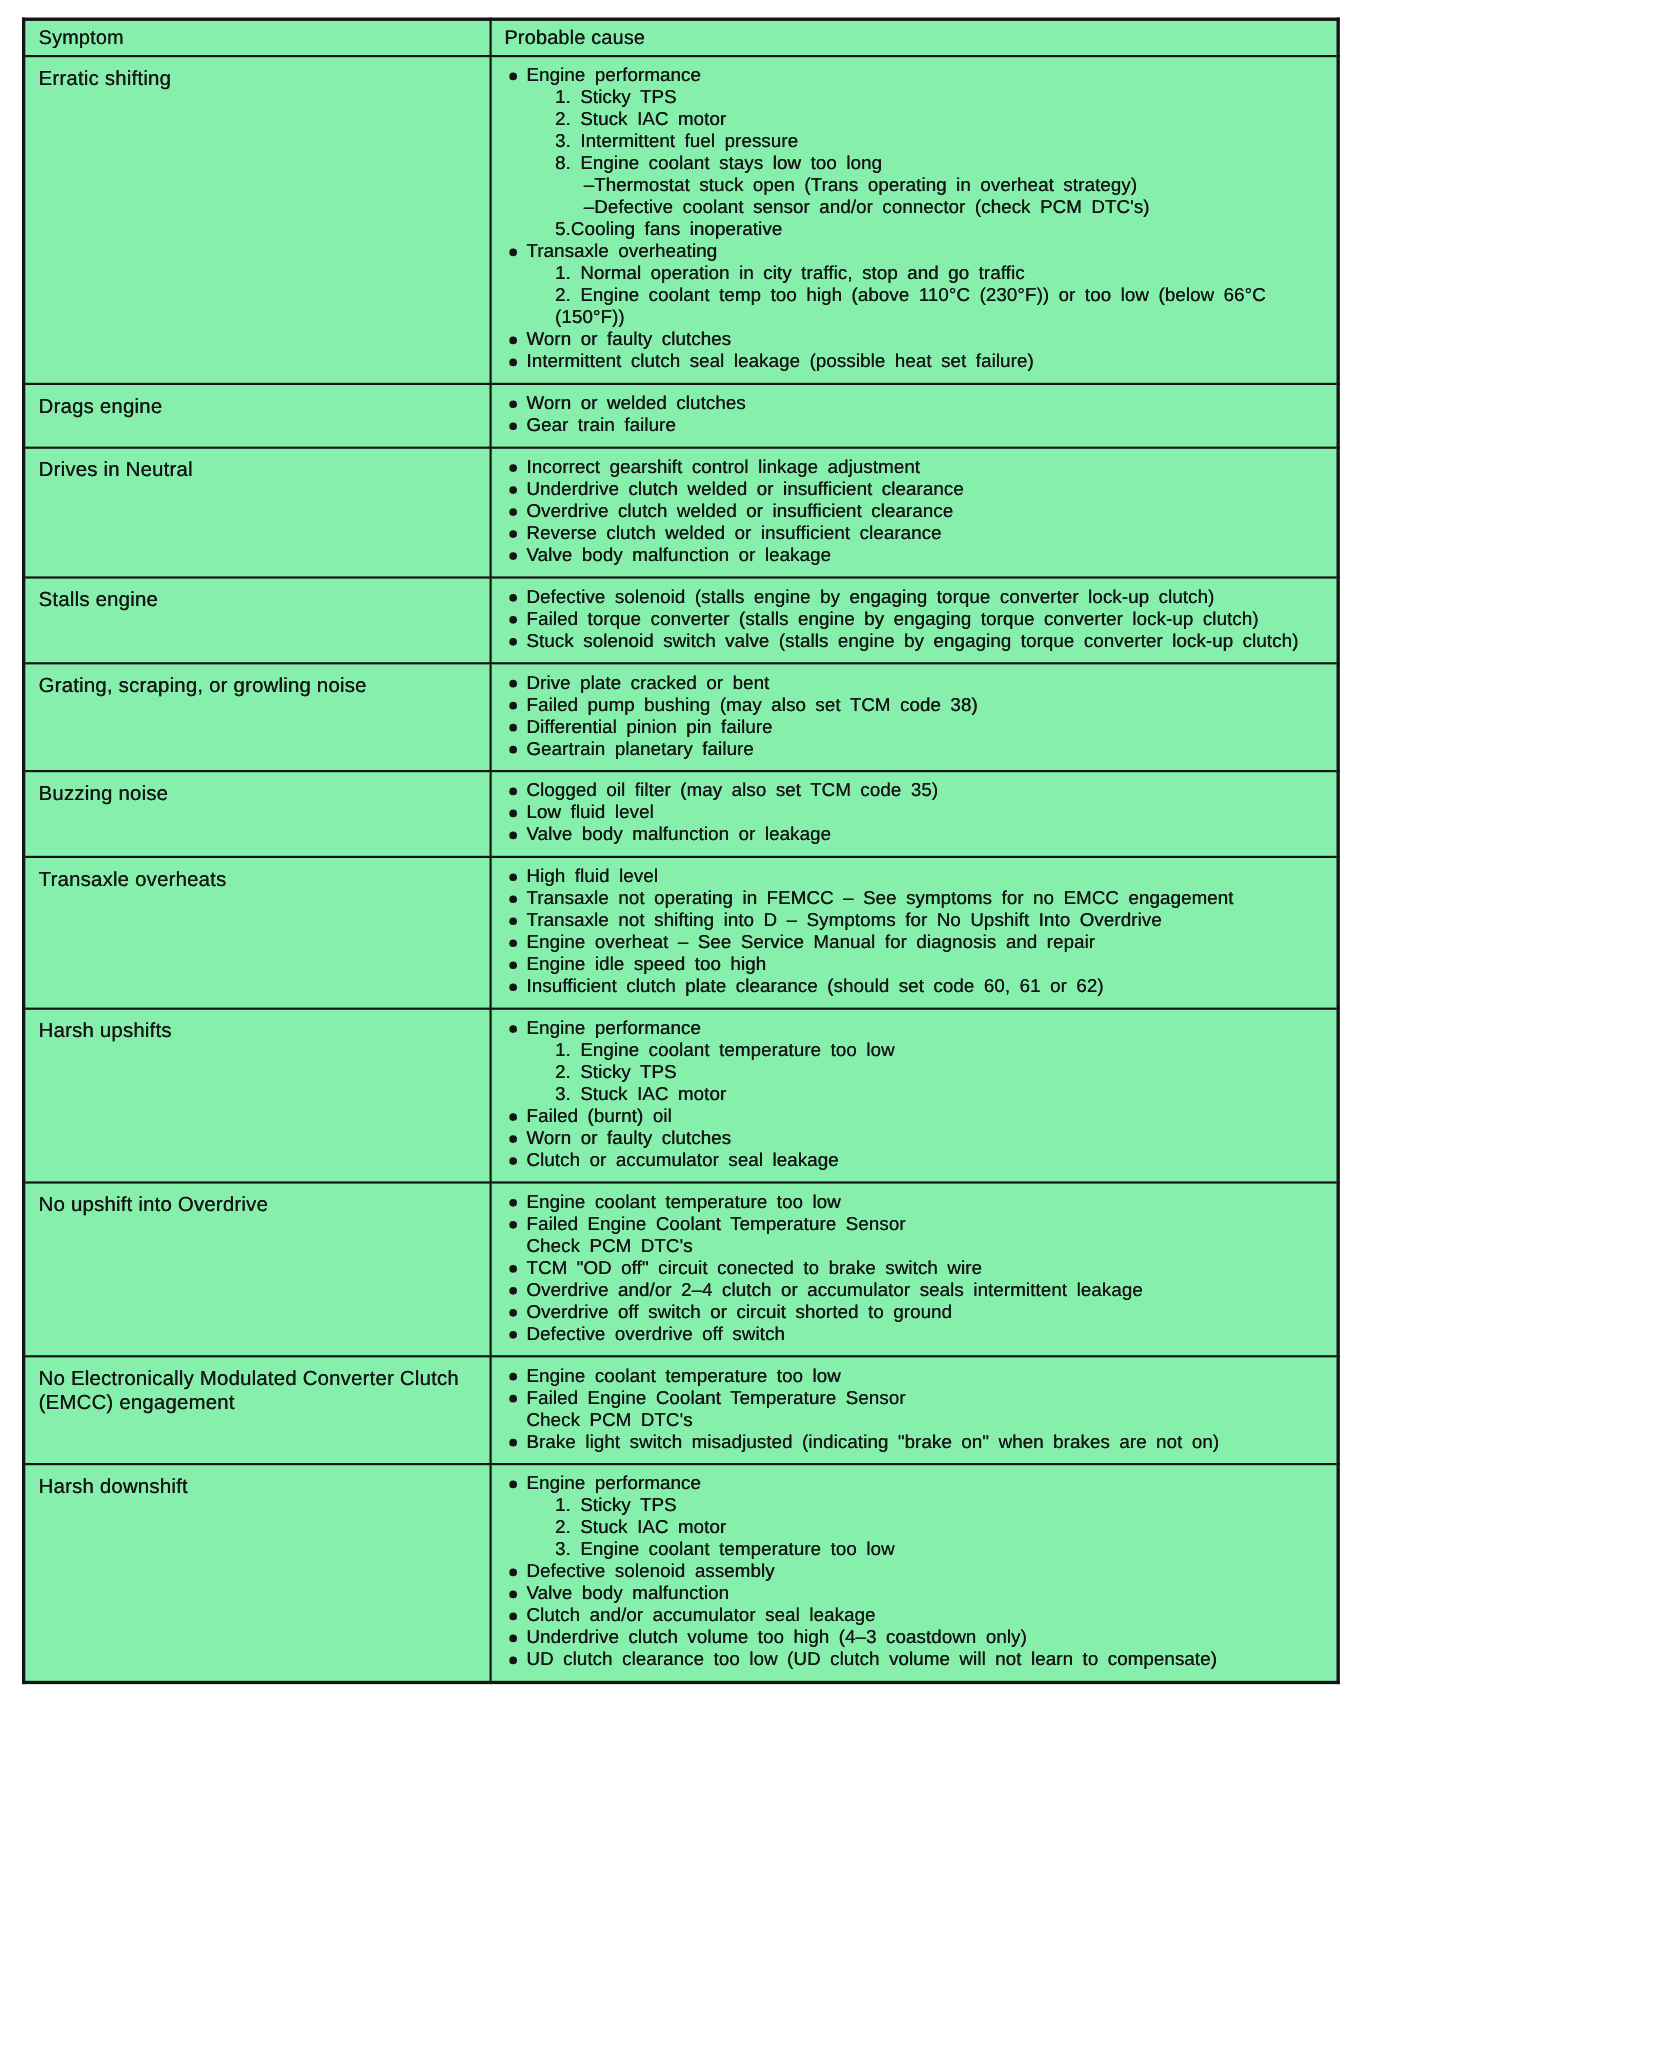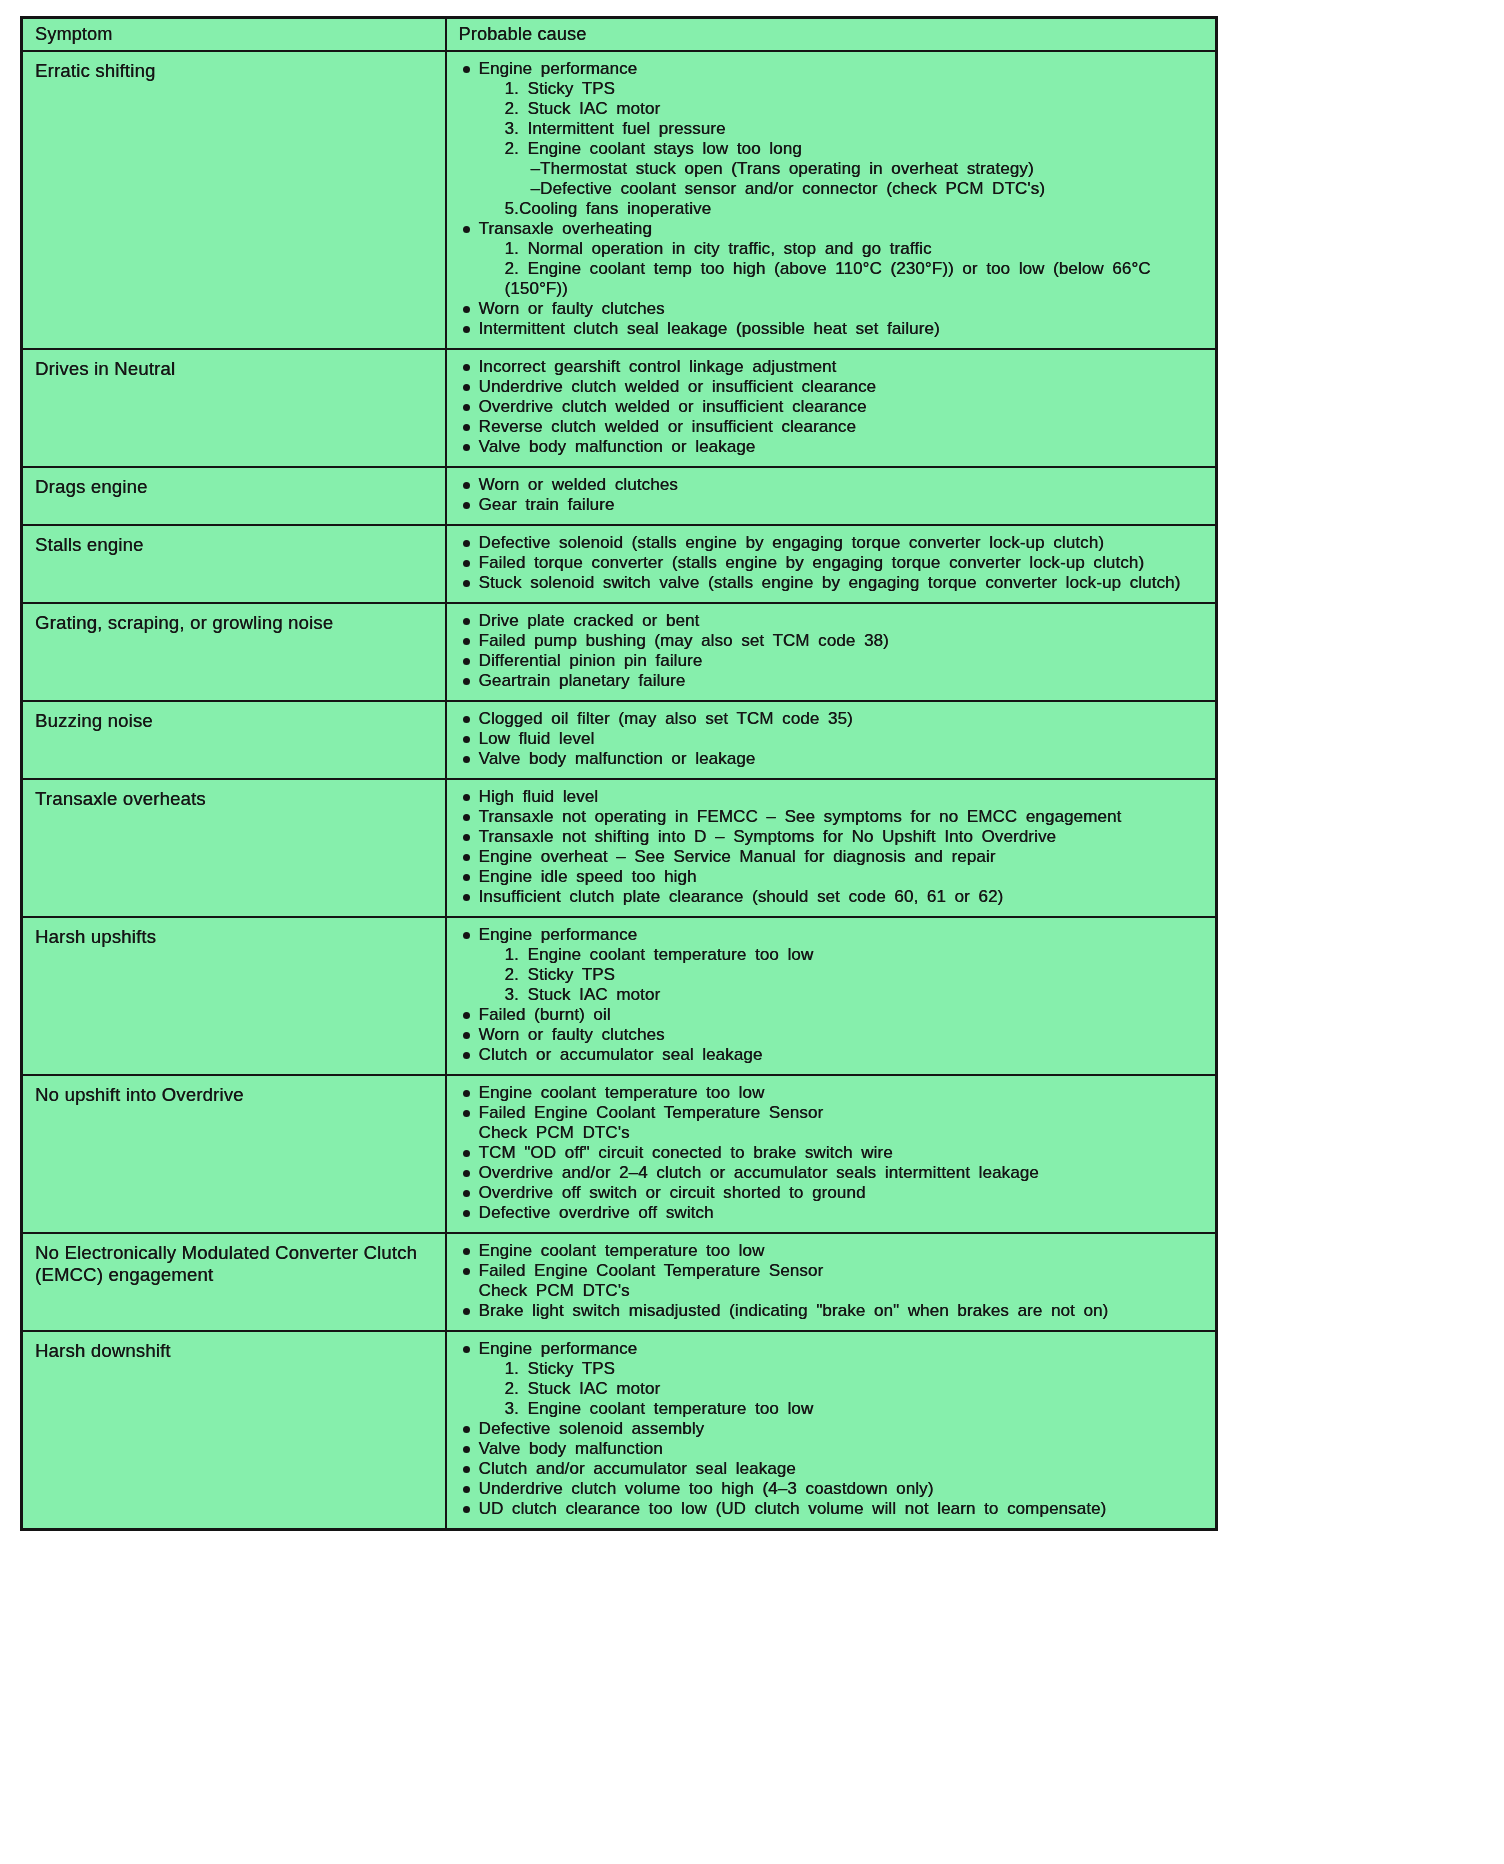--- a/index.html
+++ b/index.html
@@ -105,21 +105,21 @@
             <div class="line i1">
               <span class="mark"></span>
               <span class="txt">2. Stuck IAC motor</span>
             </div>
             <div class="line i1">
               <span class="mark"></span>
               <span class="txt">3. Intermittent fuel pressure</span>
             </div>
             <div class="line i1">
               <span class="mark"></span>
-              <span class="txt">2. Engine coolant stays low too long</span>
+              <span class="txt">8. Engine coolant stays low too long</span>
             </div>
             <div class="line i2">
               <span class="mark"></span>
               <span class="txt">–Thermostat stuck open (Trans operating in overheat strategy)</span>
             </div>
             <div class="line i2">
               <span class="mark"></span>
               <span class="txt">–Defective coolant sensor and/or connector (check PCM DTC's)</span>
             </div>
             <div class="line i1">
@@ -142,20 +142,33 @@
               <span class="mark dot"></span>
               <span class="txt">Worn or faulty clutches</span>
             </div>
             <div class="line i0">
               <span class="mark dot"></span>
               <span class="txt">Intermittent clutch seal leakage (possible heat set failure)</span>
             </div>
           </td>
         </tr>
         <tr>
+          <td class="sym">Drags engine</td>
+          <td class="cause">
+            <div class="line i0">
+              <span class="mark dot"></span>
+              <span class="txt">Worn or welded clutches</span>
+            </div>
+            <div class="line i0">
+              <span class="mark dot"></span>
+              <span class="txt">Gear train failure</span>
+            </div>
+          </td>
+        </tr>
+        <tr>
           <td class="sym">Drives in Neutral</td>
           <td class="cause">
             <div class="line i0">
               <span class="mark dot"></span>
               <span class="txt">Incorrect gearshift control linkage adjustment</span>
             </div>
             <div class="line i0">
               <span class="mark dot"></span>
               <span class="txt">Underdrive clutch welded or insufficient clearance</span>
             </div>
@@ -163,33 +176,20 @@
               <span class="mark dot"></span>
               <span class="txt">Overdrive clutch welded or insufficient clearance</span>
             </div>
             <div class="line i0">
               <span class="mark dot"></span>
               <span class="txt">Reverse clutch welded or insufficient clearance</span>
             </div>
             <div class="line i0">
               <span class="mark dot"></span>
               <span class="txt">Valve body malfunction or leakage</span>
-            </div>
-          </td>
-        </tr>
-        <tr>
-          <td class="sym">Drags engine</td>
-          <td class="cause">
-            <div class="line i0">
-              <span class="mark dot"></span>
-              <span class="txt">Worn or welded clutches</span>
-            </div>
-            <div class="line i0">
-              <span class="mark dot"></span>
-              <span class="txt">Gear train failure</span>
             </div>
           </td>
         </tr>
         <tr>
           <td class="sym">Stalls engine</td>
           <td class="cause">
             <div class="line i0">
               <span class="mark dot"></span>
               <span class="txt">Defective solenoid (stalls engine by engaging torque converter lock-up clutch)</span>
             </div>

